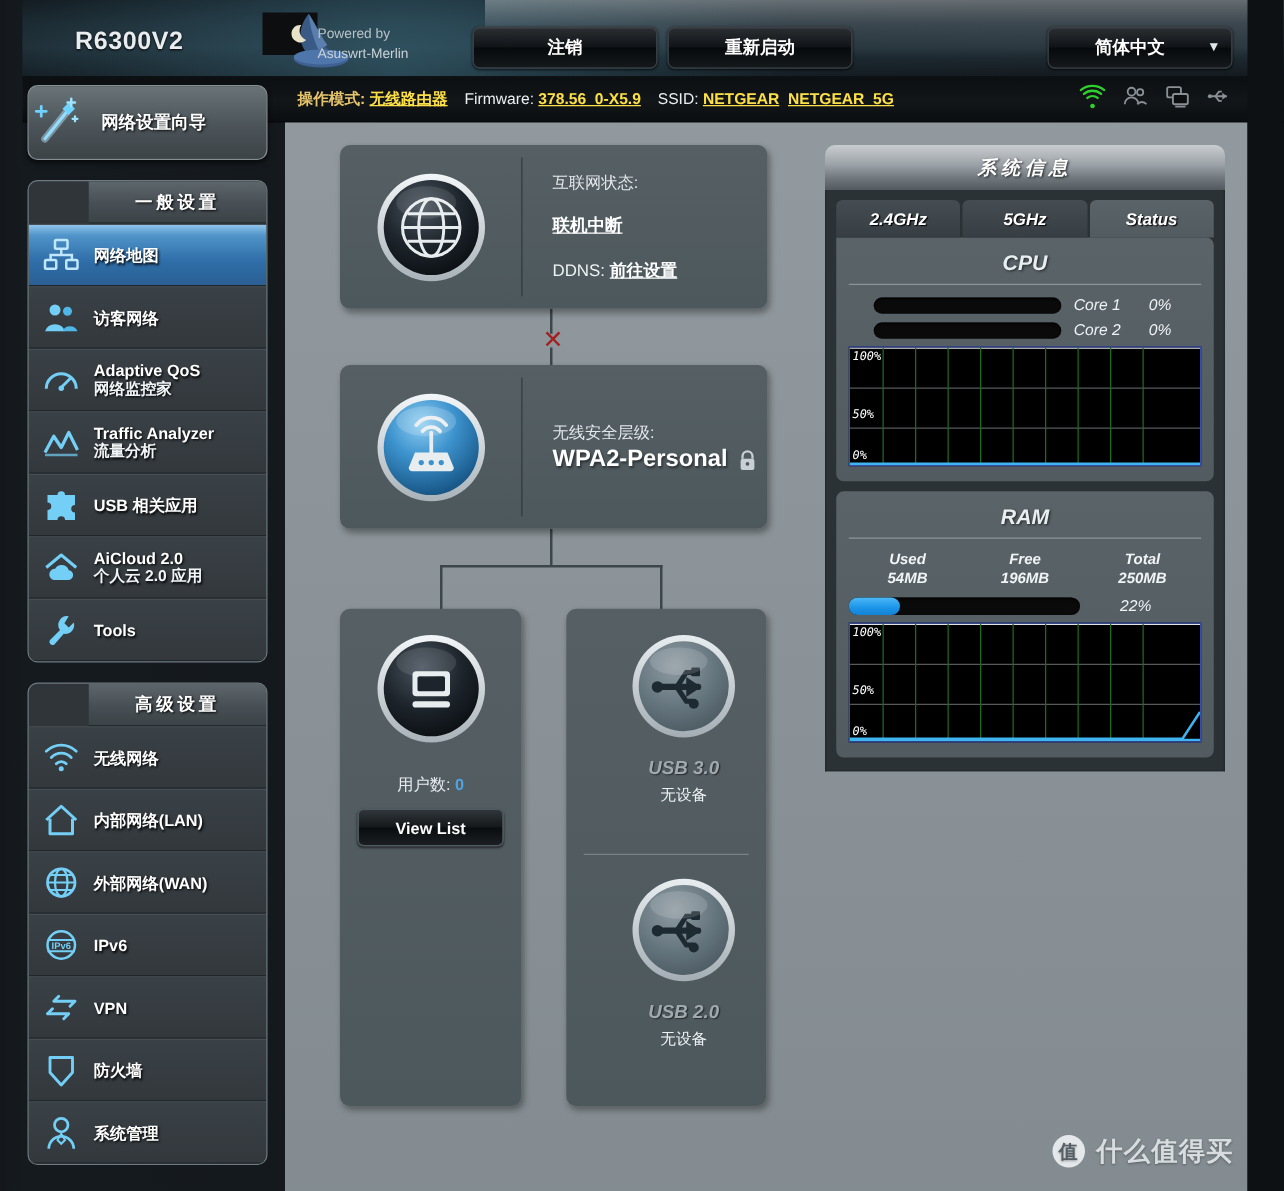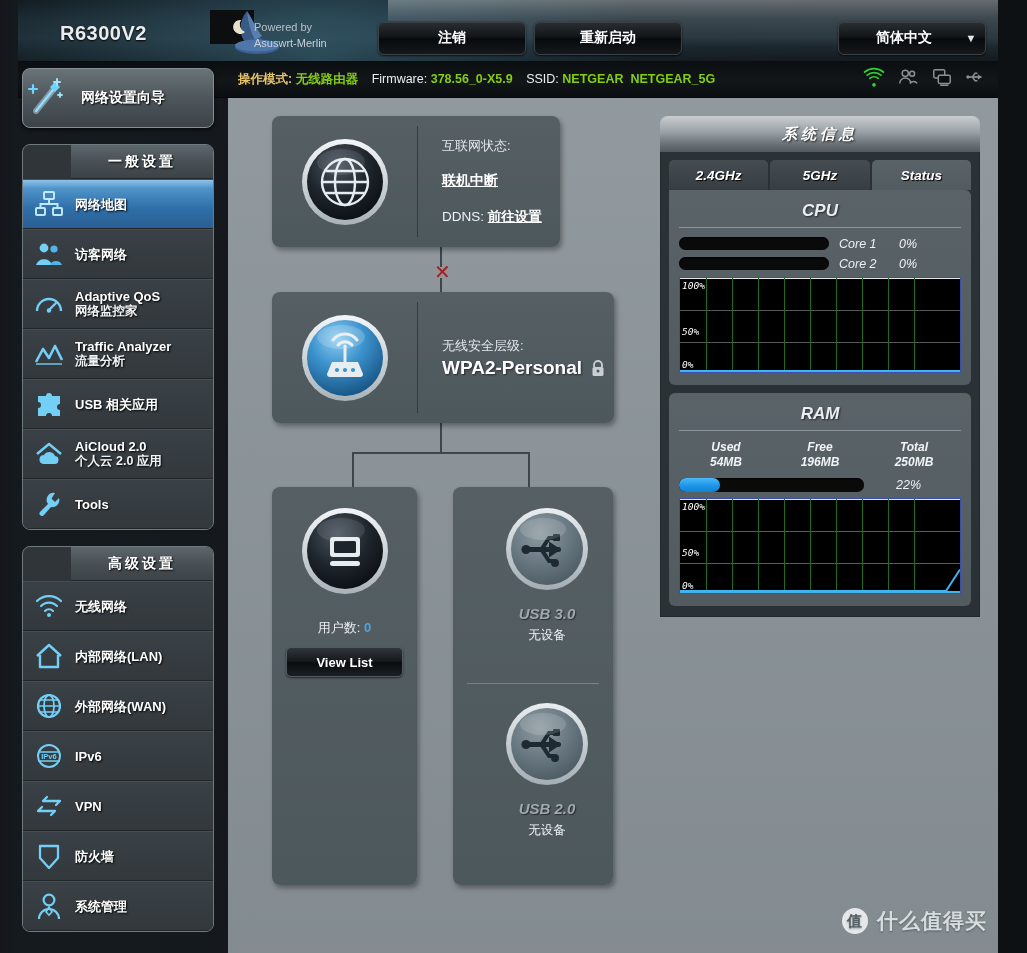--- a/index.html
+++ b/index.html
@@ -88,21 +88,21 @@
   }
   #lang-select .lbl { flex: 1; text-align: center; padding-left: 12px; }
   #lang-select .arr { width: 28px; text-align: center; font-size: 11px; color: #dfe5e8; }
 
   
   .statusline {
     position: absolute; left: 238px; top: 71px;
     font-size: 12.5px; color: #d9e0e4; white-space: nowrap;
   }
   .statusline .k { color: #e5c46a; font-weight: bold; }
-  .statusline .v { color: #84cc16; font-weight: bold; cursor: pointer; }
+  .statusline .v { color: #fde047; font-weight: bold; text-decoration: underline; cursor: pointer; }
   .statusline .plain { color: #eceff1; }
   .statusline .seg { margin-right: 10px; }
 
   .sticons { position: absolute; right: 40px; top: 66px; display: flex; gap: 12px; align-items: center; }
   .sticons .ic { width: 22px; height: 22px; display: block; }
 
   
   .sidebar { position: absolute; left: 22px; top: 68px; width: 192px; }
   .wizard {
     position: relative; width: 192px; height: 60px;
@@ -138,21 +138,21 @@
   .nav-item .l1 { color: #fff; font-size: 13px; font-weight: bold; text-shadow: 1px 1px 2px #000; }
   .nav-item .l2 { color: #f2f5f7; font-size: 12.5px; font-weight: bold; text-shadow: 1px 1px 2px #000; }
 
   
   .panel {
     position: absolute;
     background: linear-gradient(180deg, #555f64 0%, #4d585d 100%);
     border-radius: 8px;
     box-shadow: 2px 3px 5px rgba(0,0,0,.35);
   }
-  #panel-internet { left: 272px; top: 116px; width: 288px; height: 131px; }
+  #panel-internet { left: 272px; top: 116px; width: 342px; height: 131px; }
   #panel-wifi     { left: 272px; top: 292px; width: 342px; height: 131px; }
   #panel-clients  { left: 272px; top: 487px; width: 145px; height: 398px; }
   #panel-usb      { left: 453px; top: 487px; width: 160px; height: 398px; }
 
   .vdivider { position: absolute; top: 10px; bottom: 10px; width: 1px; background: rgba(40,48,52,.75); }
 
   .pnl-icon-wrap { position: absolute; left: 0; top: 0; width: 145px; height: 131px; display: flex; align-items: center; justify-content: center; }
   .pnl-text { position: absolute; left: 146px; top: 0; right: 0; bottom: 0; display: flex; flex-direction: column; justify-content: center; padding-left: 24px; }
   .pnl-label { color: #e3e8eb; font-size: 13px; }
   .pnl-value { color: #fff; font-size: 14px; font-weight: bold; text-decoration: underline; cursor: pointer; margin-top: 17px; }
@@ -199,21 +199,21 @@
     border-radius: 5px 5px 0 0; text-shadow: 1px 1px 1px #000;
   }
   .si-tab.active { background: linear-gradient(180deg, #5a6368 0%, #525b60 100%); }
   .si-card {
     background: linear-gradient(180deg, #5a6368 0%, #525b60 100%);
     border-radius: 0 6px 6px 6px; padding: 8px 10px 12px;
   }
   .si-card.second { border-radius: 6px; margin-top: 8px; }
   .si-title { text-align: center; color: #e9eef1; font-size: 17px; font-weight: bold; padding: 3px 0 6px; text-shadow: 1px 1px 2px rgba(0,0,0,.6); }
   .si-rule { height: 1px; background: rgba(180,190,196,.55); margin-bottom: 9px; }
-  .core-row { display: flex; align-items: flex-start; margin-bottom: 6px; }
+  .core-row { display: flex; align-items: center; margin-bottom: 6px; margin-left: 20px; }
   .core-bar { width: 150px; height: 13px; background: #0a0a0a; border-radius: 7px; box-shadow: inset 0 1px 2px rgba(0,0,0,.9); }
   .core-bar .fill { height: 100%; border-radius: 7px; background: linear-gradient(180deg, #3fb0f4, #1787d6); }
   .core-name { color: #eef2f5; font-size: 12.5px; width: 60px; margin-left: 10px; }
   .core-pct { color: #eef2f5; font-size: 12.5px; }
   .graph { position: relative; height: 96px; background: #000; border: 1px solid #3a4faa; margin-top: 6px; overflow: hidden; }
   .graph .top-line { position: absolute; left: 0; right: 0; top: 0; height: 1px; background: #dfe4e8; }
   .graph .bot-line { position: absolute; left: 0; right: 0; bottom: 0; height: 2px; background: #3fb5f0; }
   .graph .vl { position: absolute; top: 0; bottom: 0; width: 1px; background: #1f6b1f; }
   .graph .hl { position: absolute; left: 0; right: 0; height: 1px; background: #55595c; }
   .graph .tick { position: absolute; left: 2px; color: #fff; font-size: 9.5px; font-family: "DejaVu Sans Mono", monospace; text-shadow: 1px 1px 0 #000; }

